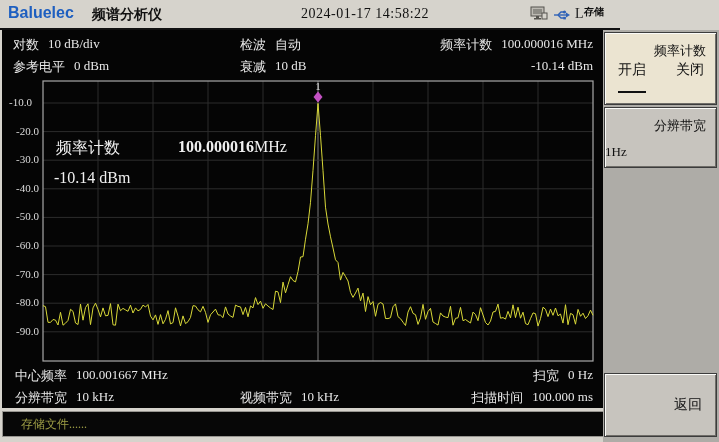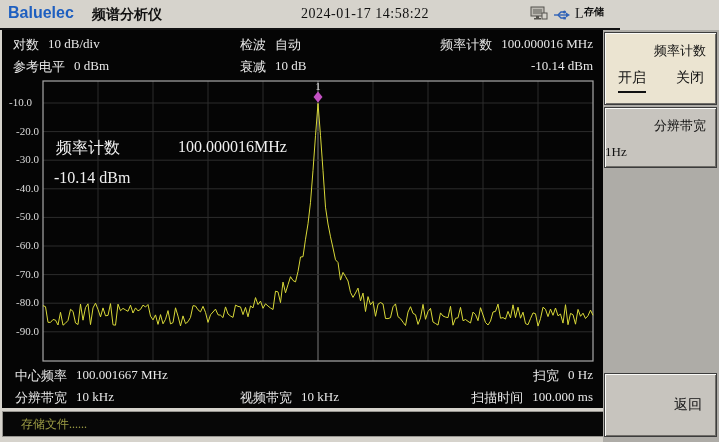--- a/index.html
+++ b/index.html
@@ -14,37 +14,37 @@
   .datetime{position:absolute;left:301px;top:6px;font-size:14px;color:#111;letter-spacing:.5px;}
   .icon-box{position:absolute;top:5px;}
   .usb-letter{position:absolute;left:575px;top:6px;font-size:14px;color:#222;}
   .menu-title{position:absolute;right:16px;top:5px;font-weight:bold;font-size:10px;color:#111;}
   
   .main-panel{position:absolute;left:2px;top:30px;width:603px;height:378px;background:#050505;}
   .set-text{position:absolute;color:#e8e8e8;font-size:13px;white-space:nowrap;display:flex;gap:9px;}
   .ylabel{position:absolute;left:0;width:37px;text-align:right;color:#dcdcdc;font-size:11px;}
   .annot{position:absolute;color:#f0f0f0;white-space:nowrap;}
   .annot-line1{left:54px;top:108px;font-size:16px;display:flex;}
-  .annot-line1 .v{margin-left:58px;} .annot-line1 .u{}
+  .annot-line1 .v{margin-left:58px;font-weight:bold;} .annot-line1 .u{}
   .annot-line2{left:52px;top:139px;font-size:16px;}
   .readout{position:absolute;color:#e8e8e8;font-size:13px;white-space:nowrap;display:flex;gap:9px;}
   #chart-svg{position:absolute;left:0;top:0;}
   
   .status-bar{position:absolute;left:2px;top:411px;width:599px;height:24px;background:#070707;
               border:1px solid #96948f;color:#9d9d45;font-size:12px;line-height:24px;padding-left:18px;}
   
   .sidebar-bg{position:absolute;left:603px;top:30px;width:116px;height:412px;background:#aeaca7;}
   .softkey{position:absolute;left:604px;width:113px;background:#c7c4be;border:1px solid #3c3c3c;
            box-shadow:inset 1px 1px 0 #fbfbf8,inset -1px -1px 0 #6f6d68;box-sizing:border-box;
            color:#111;cursor:pointer;}
   .softkey .sk-title{text-align:right;padding:9px 10px 0 0;font-size:13px;}
   .sk-freq{top:32px;height:73px;background:#ebe4d1;}
   .sk-opts{position:absolute;left:13px;right:12px;bottom:11px;display:flex;
            justify-content:space-between;font-size:14px;}
-  .sk-on{border-bottom:2px solid #111;padding-bottom:4px;}
+  .sk-on{border-bottom:2px solid #111;padding-bottom:12px;}
   .sk-rbw{top:107px;height:61px;}
   .sk-value{text-align:left;padding:9px 10px 0 0;font-size:13px;}
   .sk-back{top:373px;height:64px;display:flex;align-items:center;justify-content:flex-end;
            padding-right:14px;font-size:14px;}
 </style>
 </head>
 <body>
 
 <div class="topbar">
   <span class="brand">Baluelec</span>

